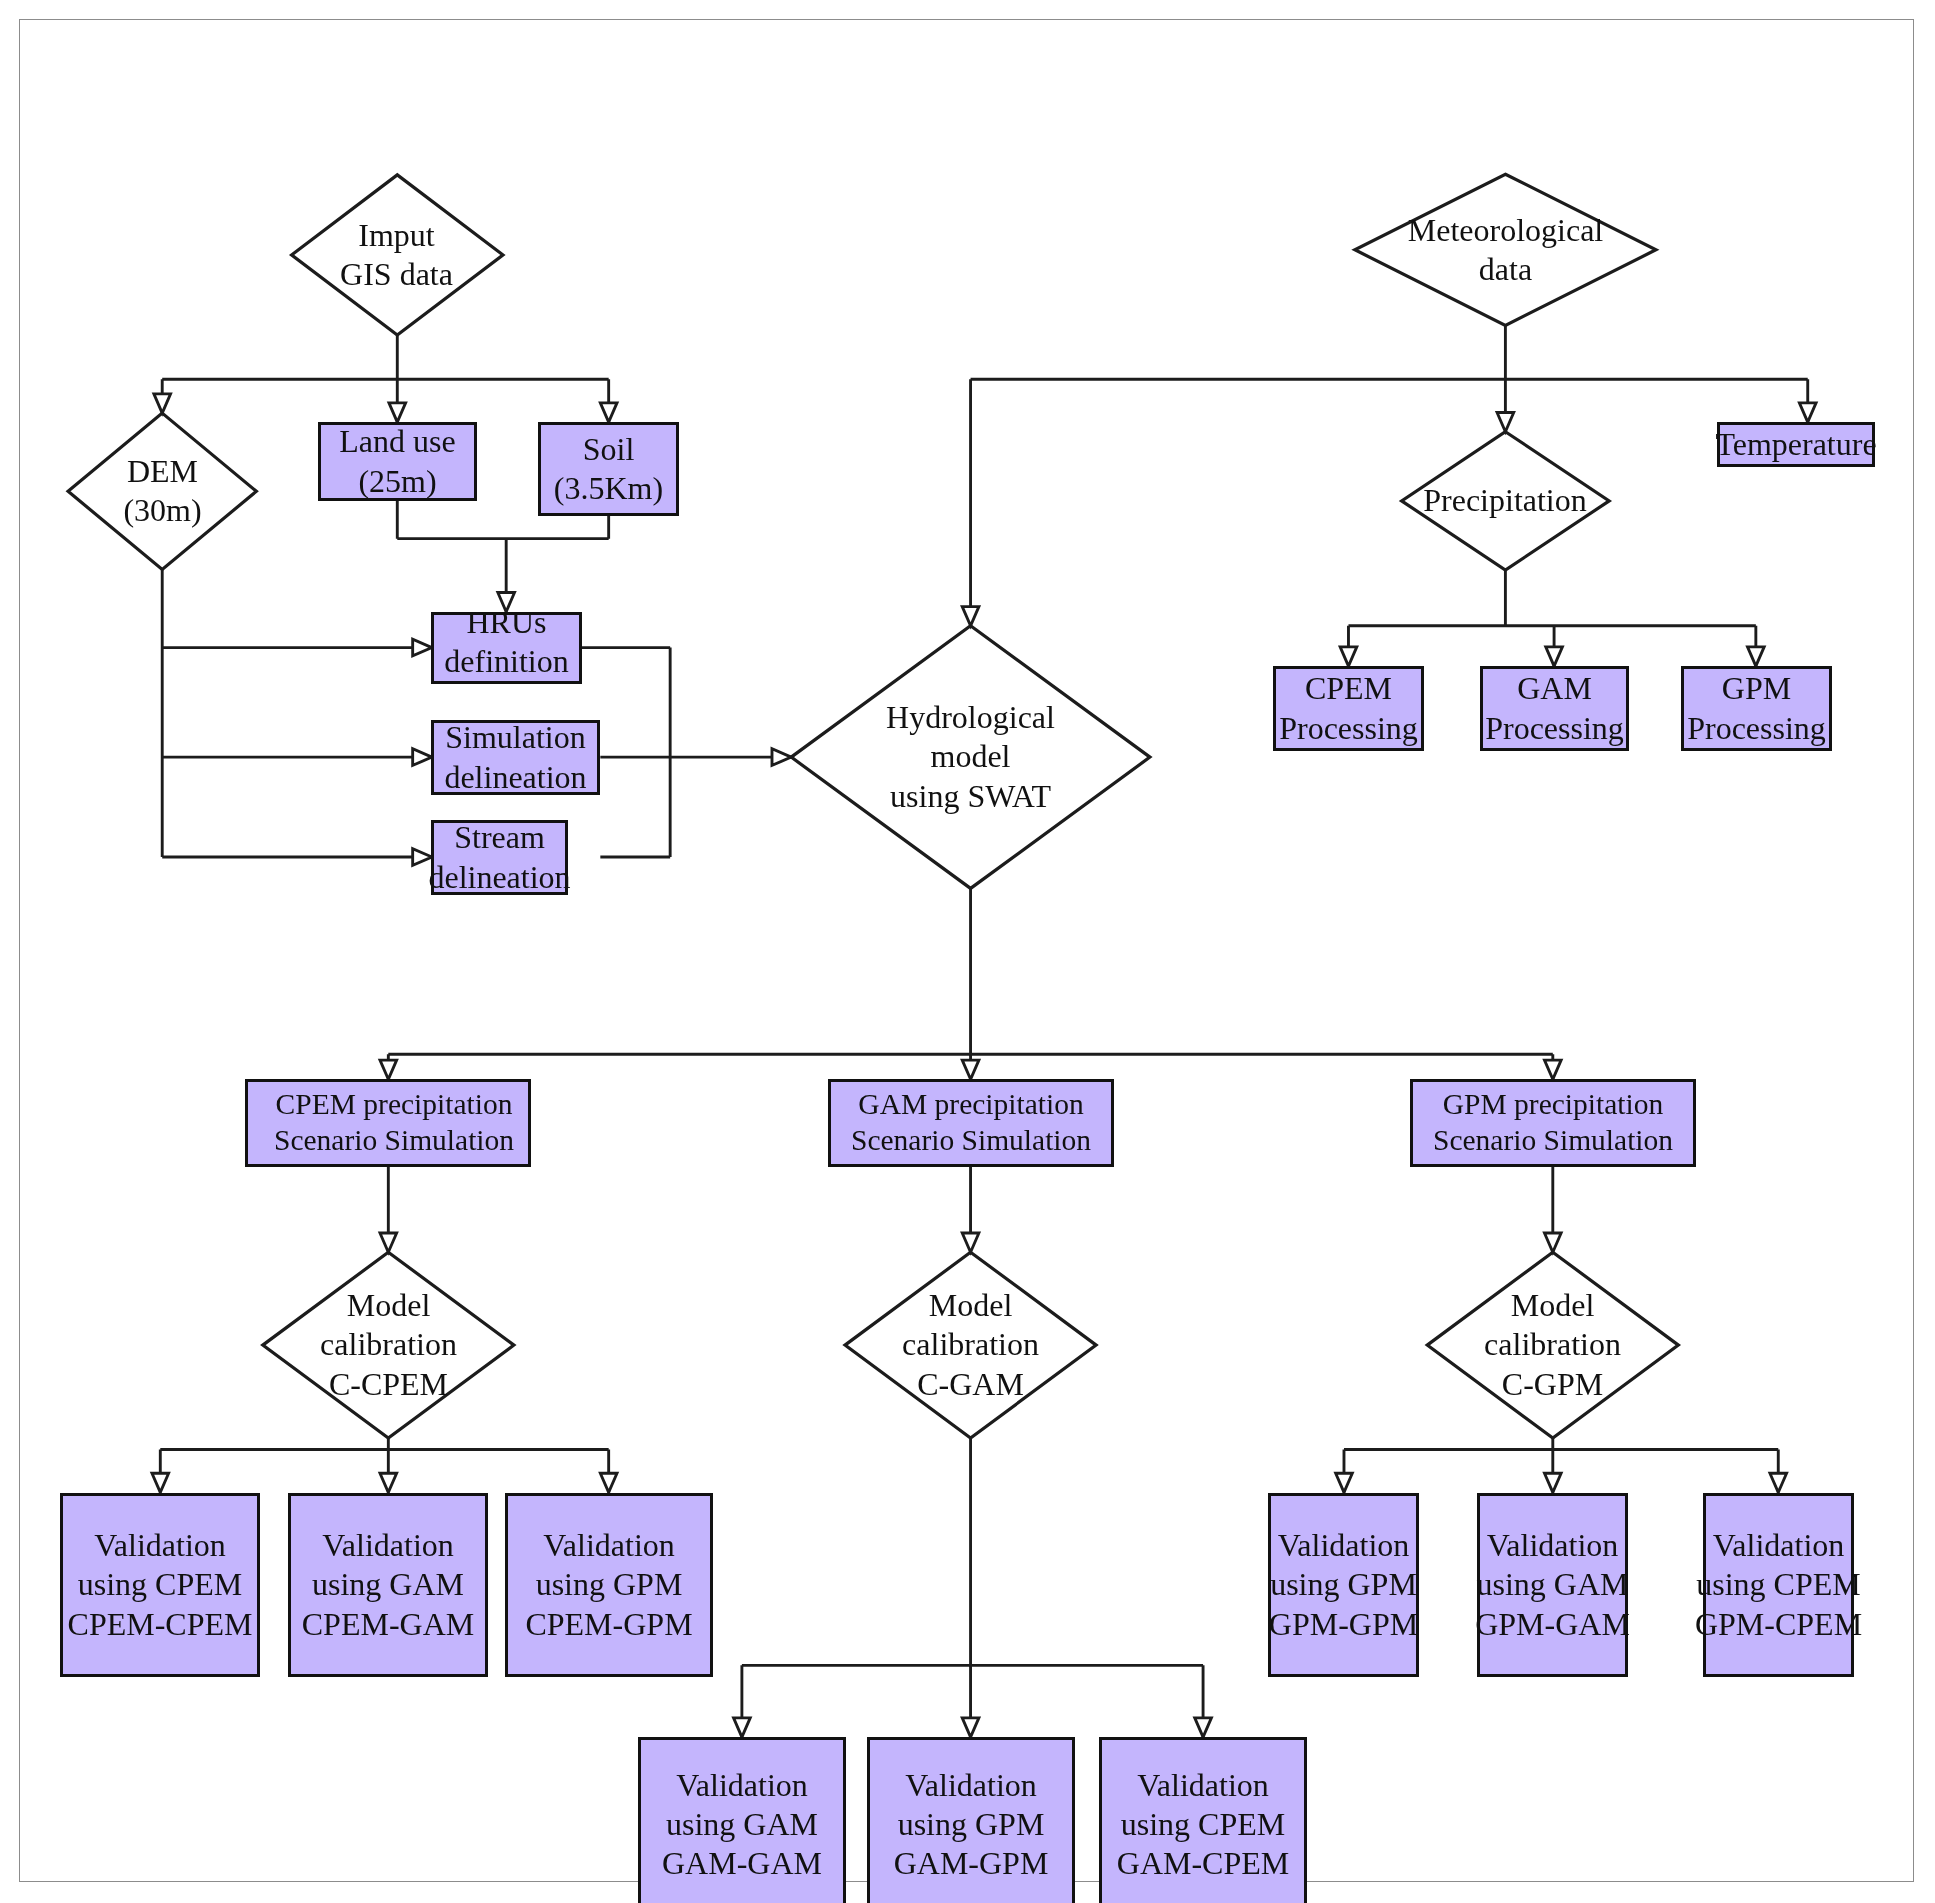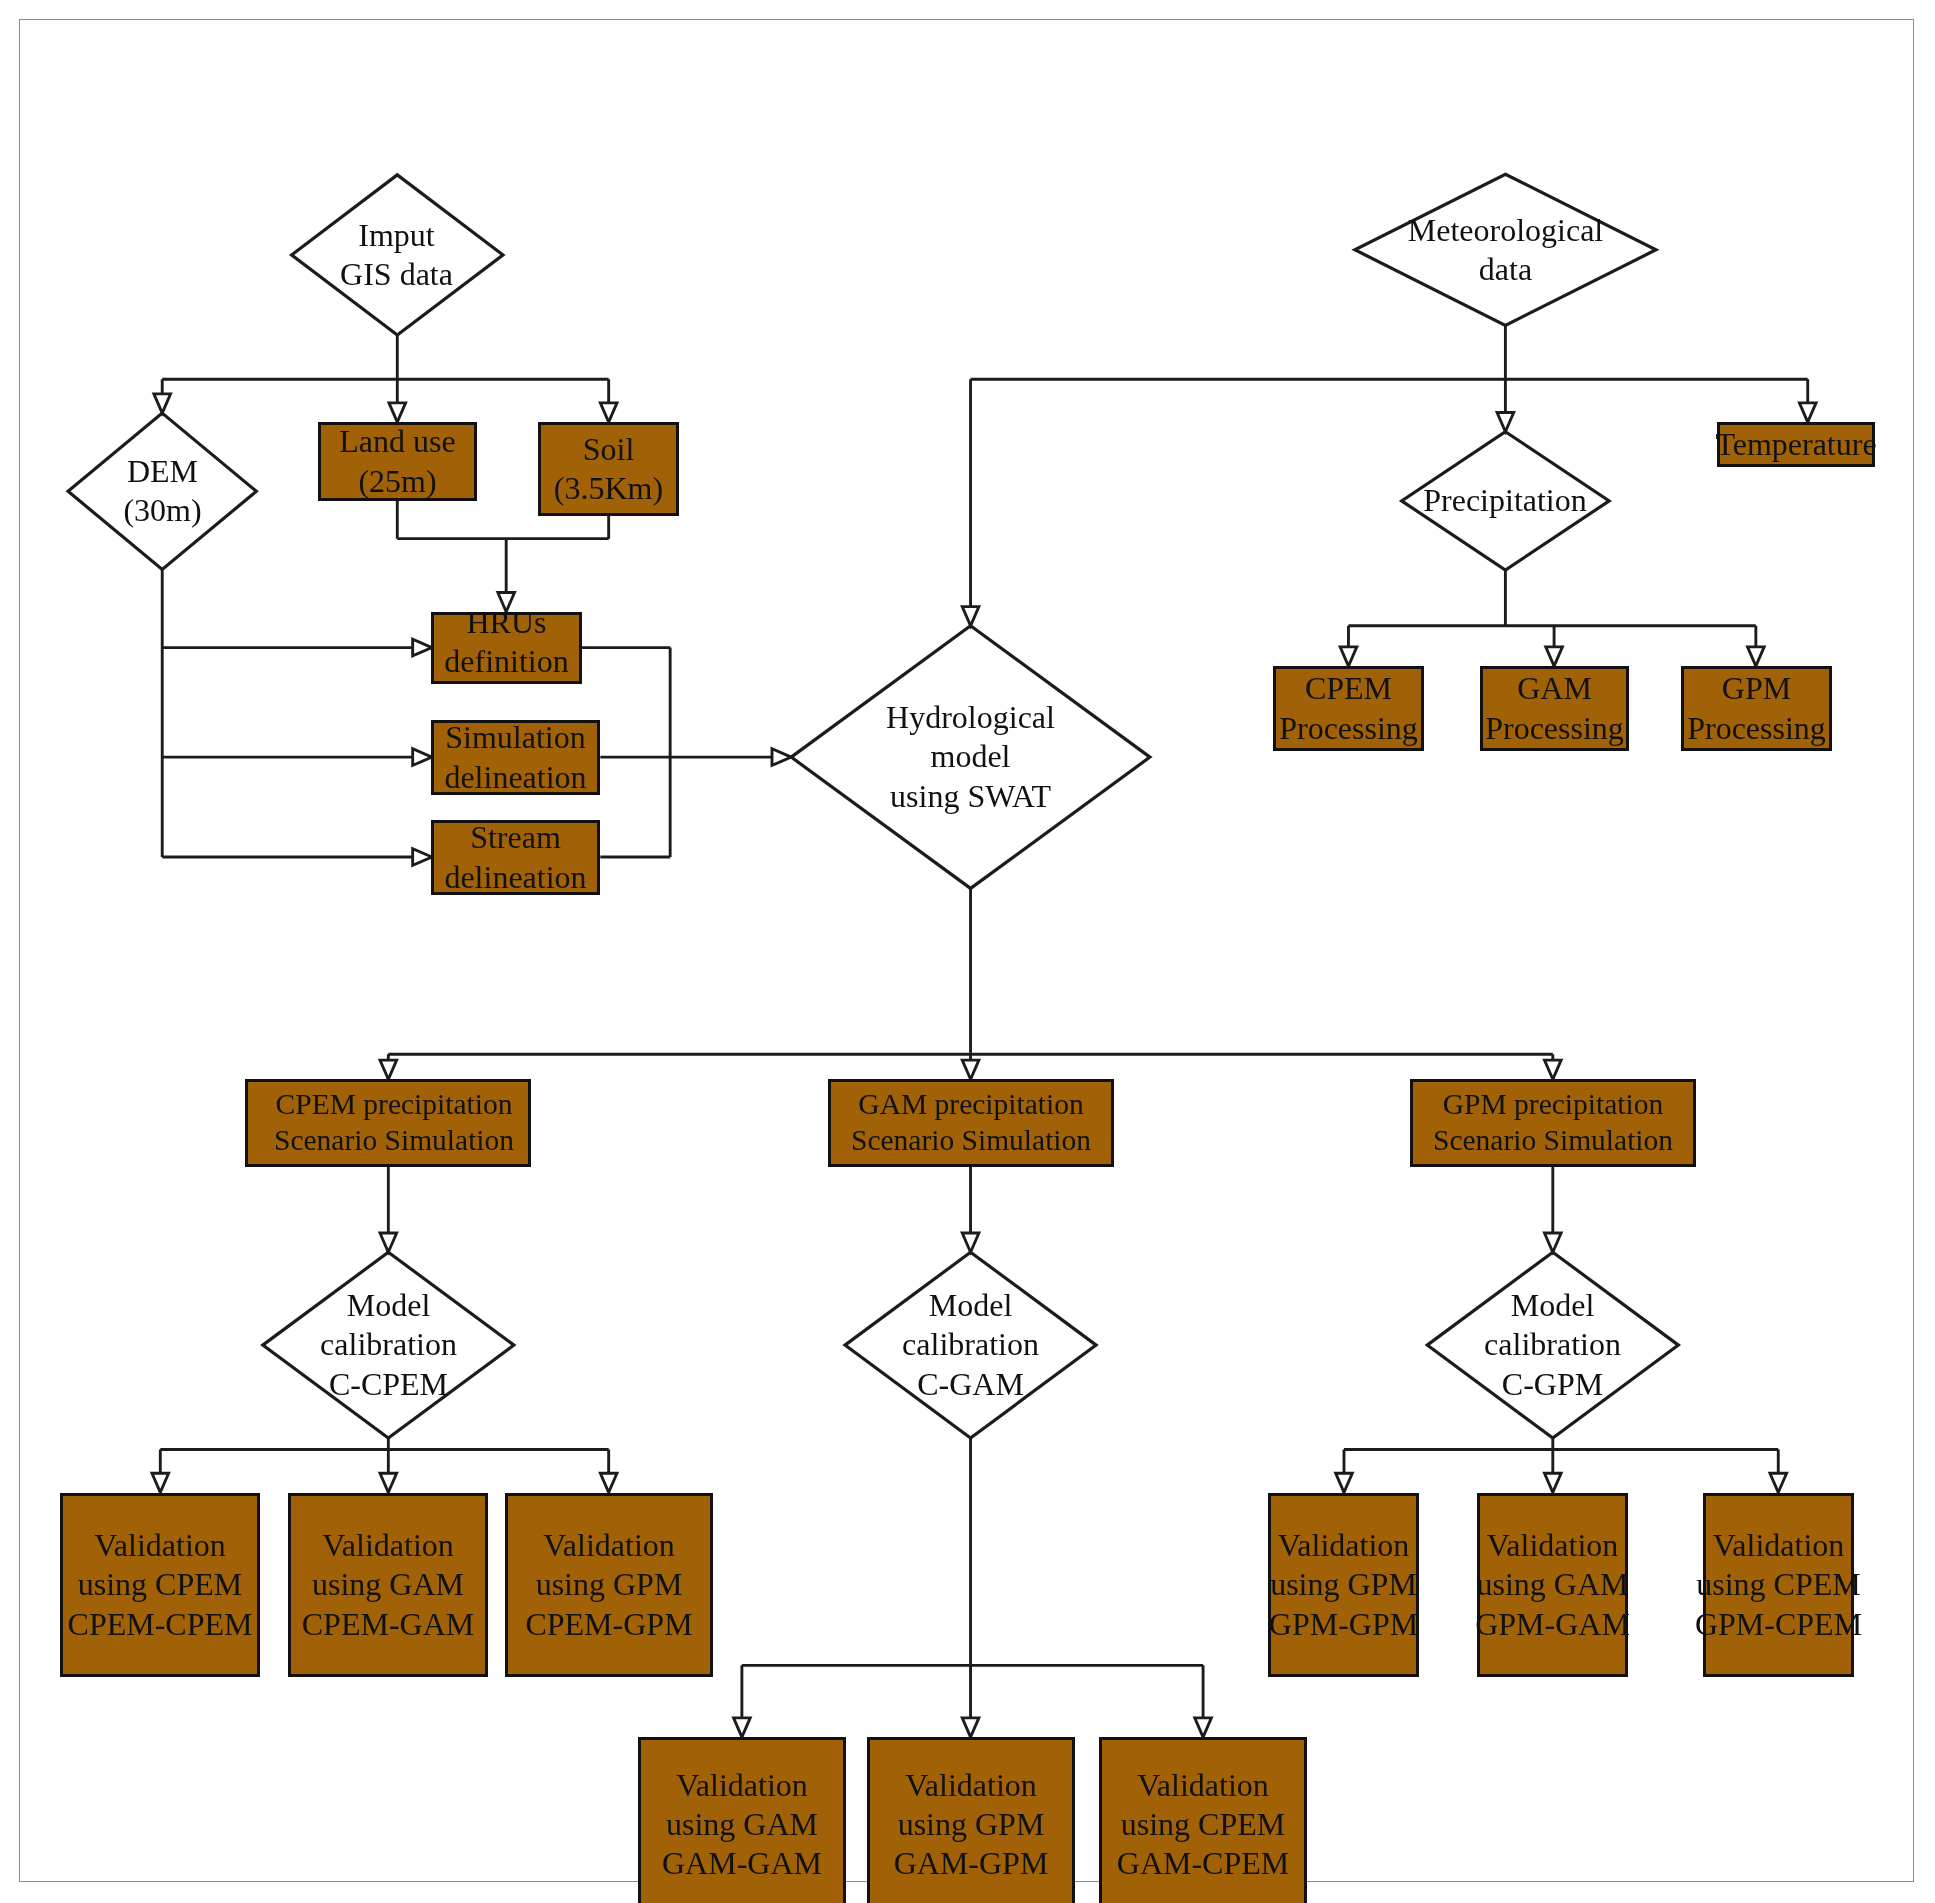--- a/index.html
+++ b/index.html
@@ -21,21 +21,21 @@
     position:absolute;left:19px;top:19px;width:1895px;height:1863px;
     border:1.9px solid var(--frame-color);
     box-sizing:border-box;
   }
   svg.wires{position:absolute;left:0;top:0;width:1936px;height:1903px;}
   .wire{fill:none;stroke:var(--line-color);stroke-width:4.5;}
   .arrow{fill:#ffffff;stroke:var(--line-color);stroke-width:4.5;stroke-linejoin:miter;}
   .diamond{fill:#ffffff;stroke:var(--line-color);stroke-width:5;}
   .box{
     position:absolute;box-sizing:border-box;
-    background:#a16207;border:3.8px solid var(--box-border);
+    background:#c4b5fd;border:3.8px solid var(--box-border);
     display:flex;align-items:center;justify-content:center;
     text-align:center;
   }
   .lbl{
     white-space:pre;
     font-size:32px;line-height:1.22;
     text-align:center;
   }
   .lbl.small{font-size:29.5px;}
   .dlabel{
@@ -134,21 +134,21 @@
 (3.5Km)</div>
   </div>
   <div class="box" style="left:431px;top:612px;width:151px;height:72px;align-items:flex-end;">
     <div class="lbl">HRUs
 definition</div>
   </div>
   <div class="box" style="left:431px;top:720px;width:169px;height:75px;">
     <div class="lbl">Simulation
 delineation</div>
   </div>
-  <div class="box" style="left:431px;top:820px;width:169px;height:75px;">
+  <div class="box" style="left:431px;top:820px;width:137px;height:75px;">
     <div class="lbl">Stream
 delineation</div>
   </div>
   <div class="box" style="left:1717px;top:422px;width:158px;height:45px;border-width:3.2px;">
     <div class="lbl">Temperature</div>
   </div>
   <div class="box" style="left:1273px;top:666px;width:151px;height:85px;">
     <div class="lbl">CPEM
 Processing</div>
   </div>

